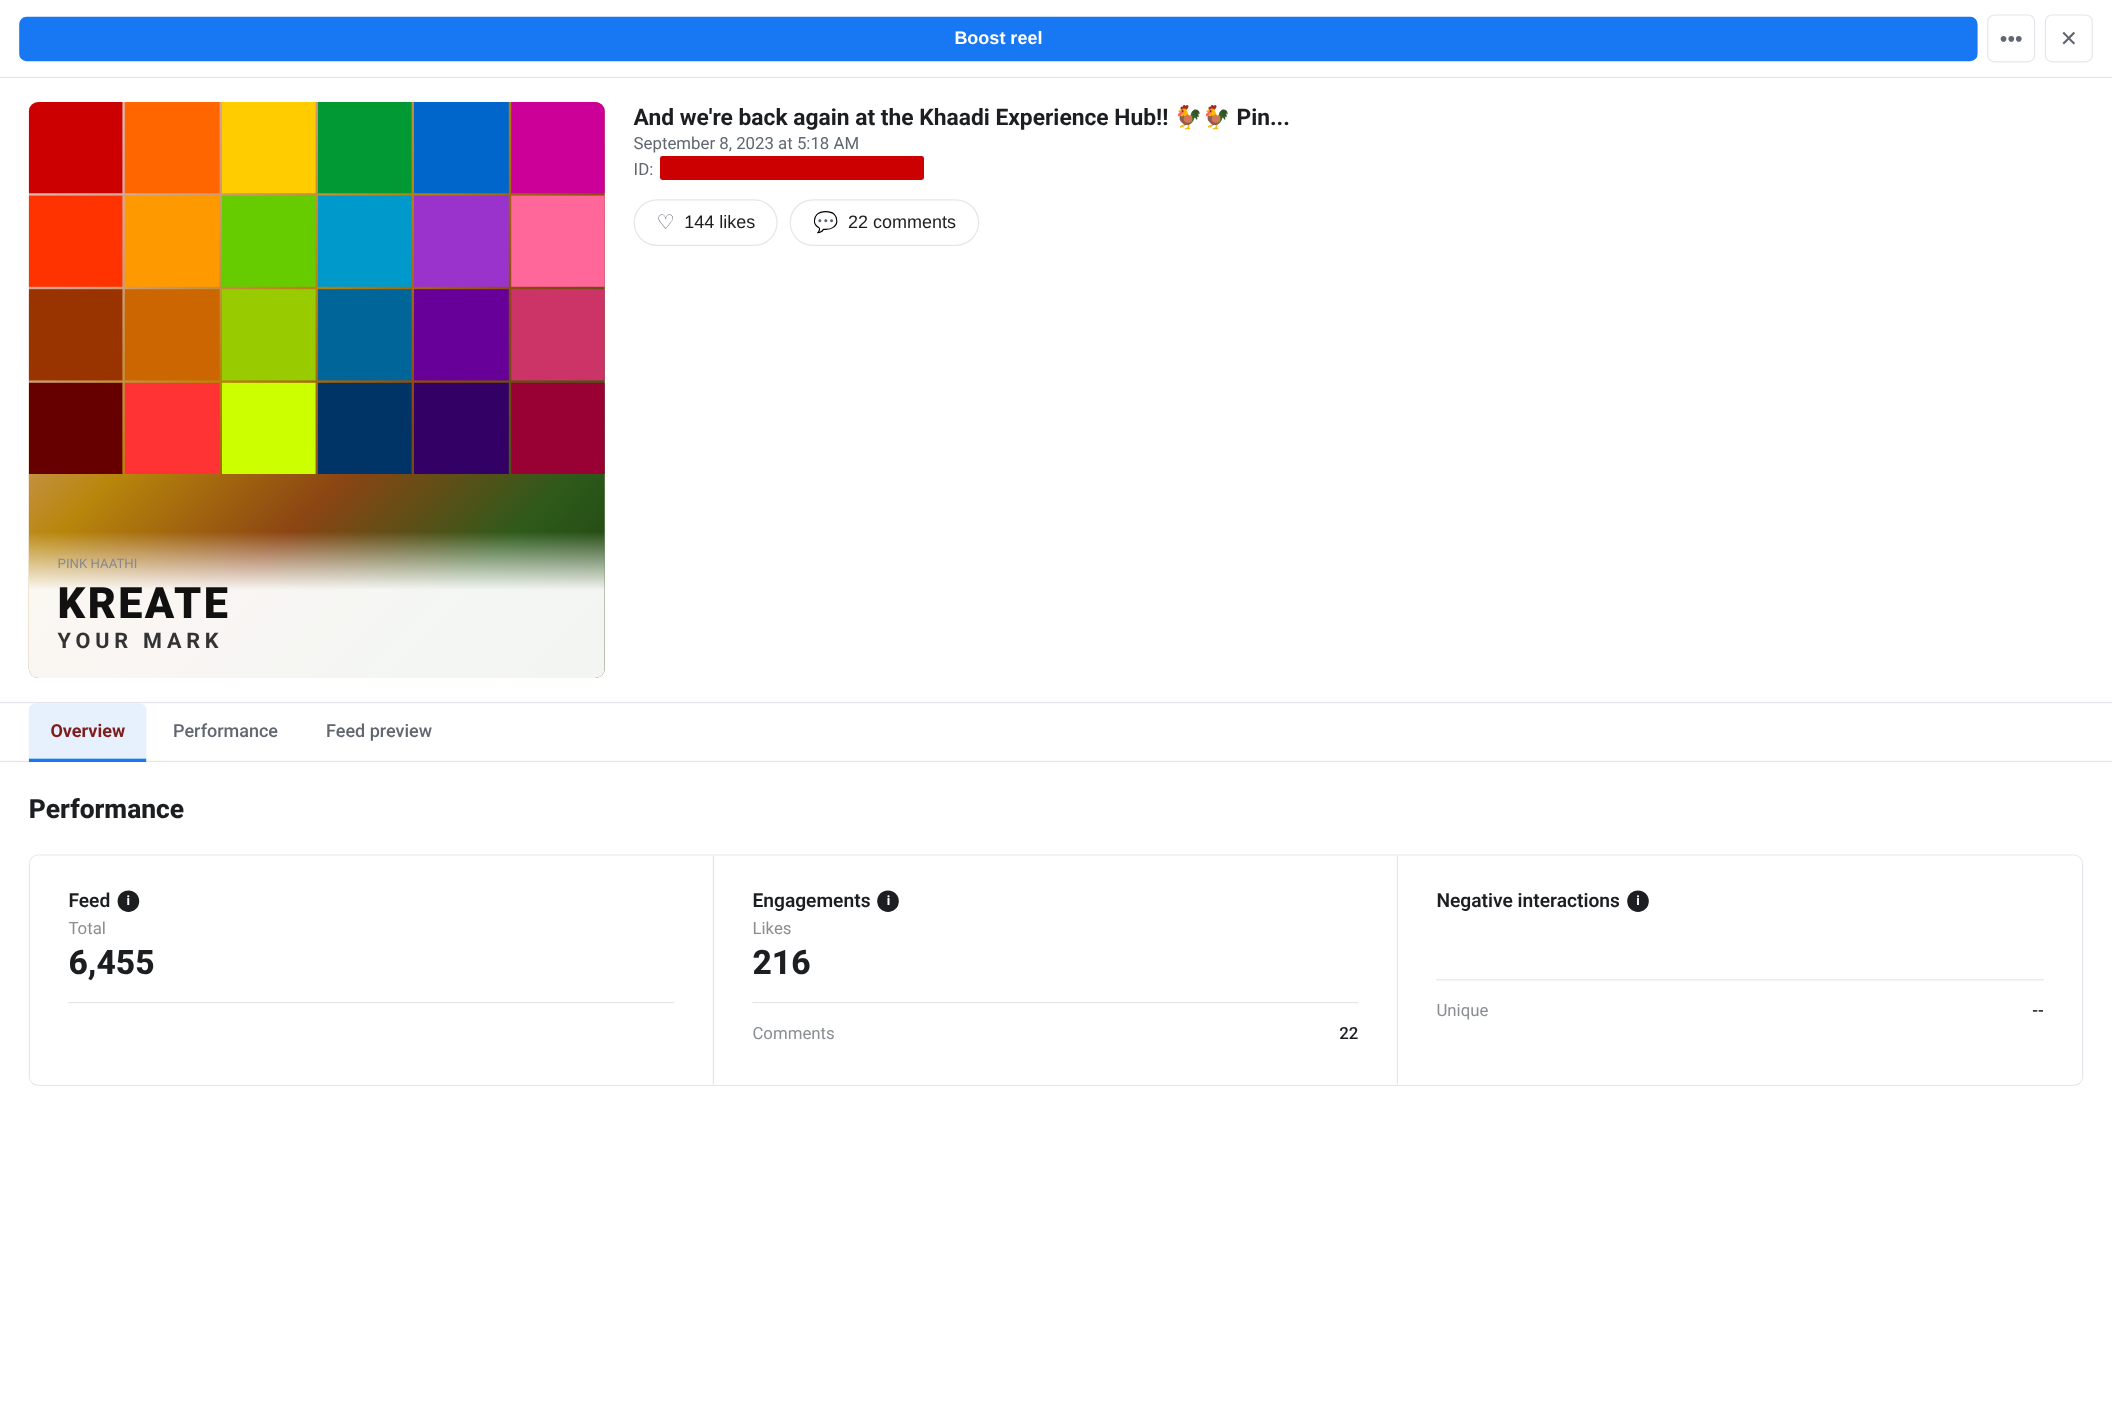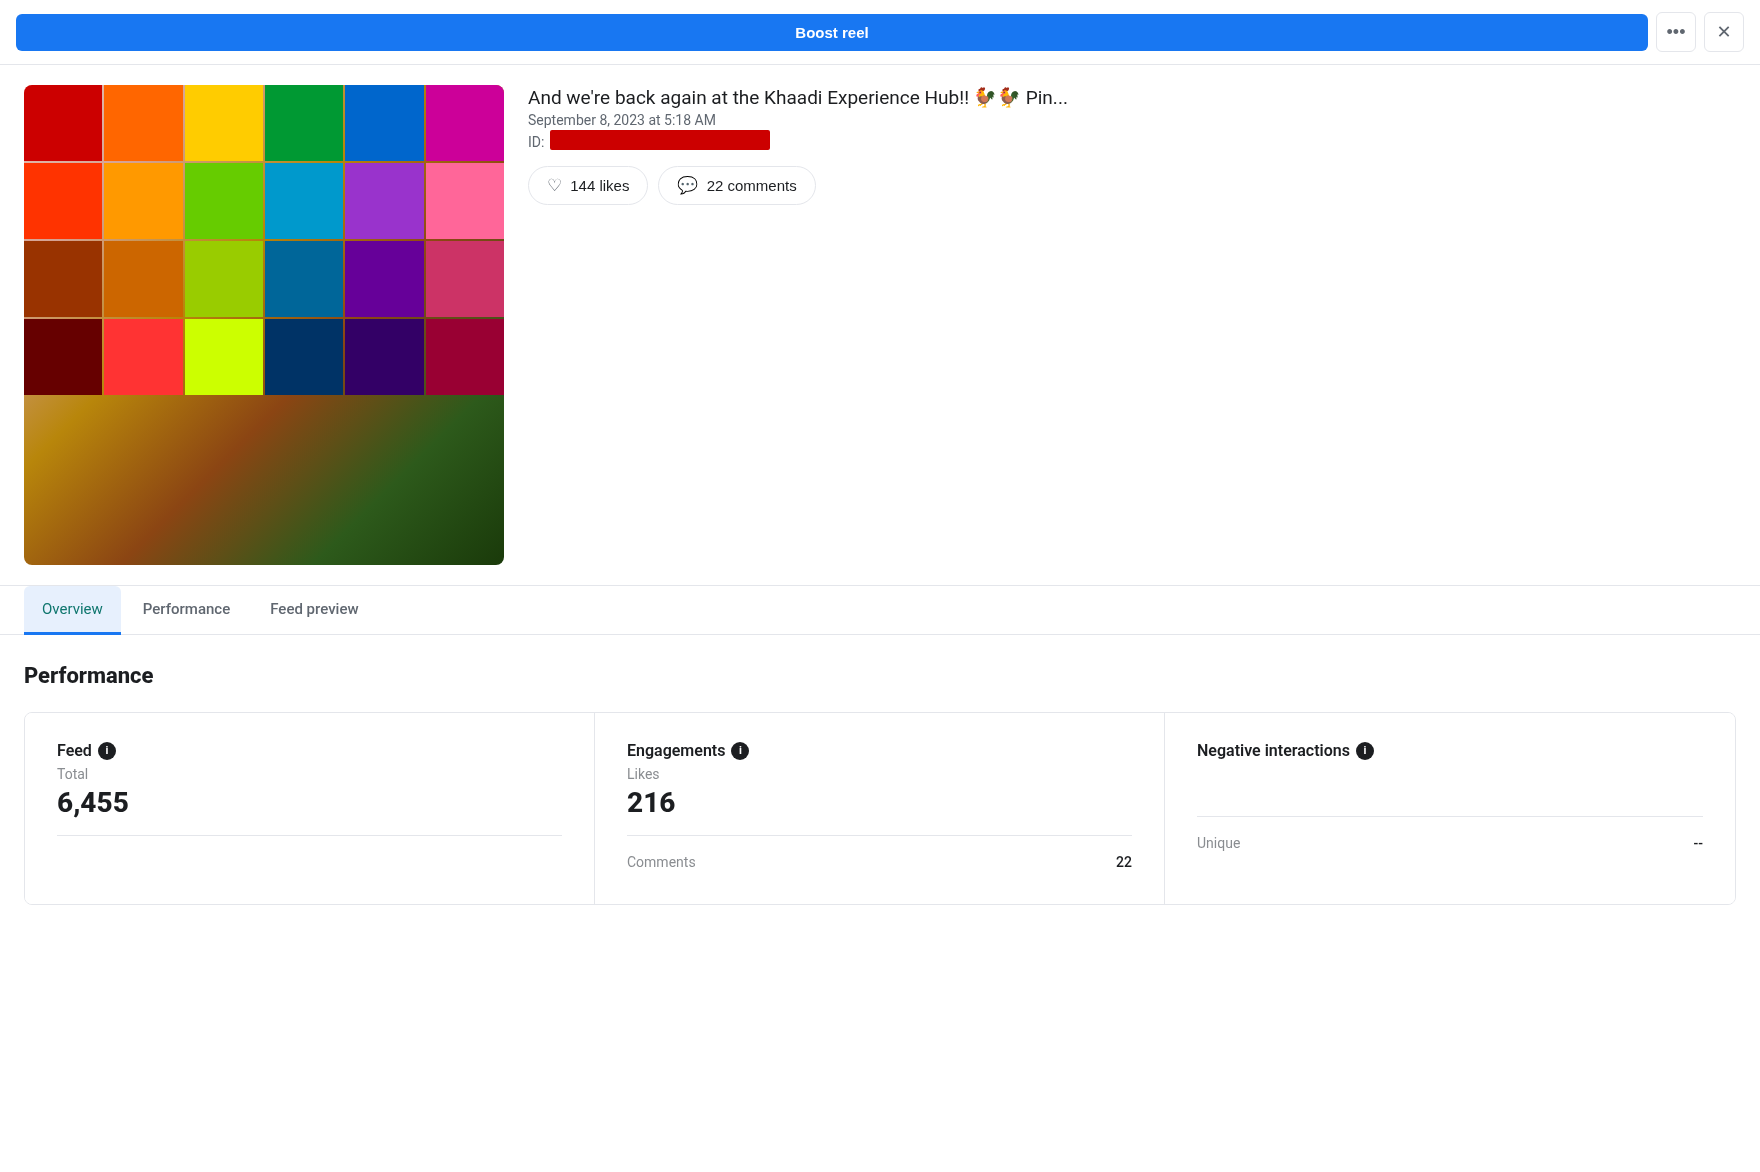--- a/index.html
+++ b/index.html
@@ -94,21 +94,21 @@
     
     .post-info {
       flex: 1;
       display: flex;
       flex-direction: column;
       gap: 16px;
     }
 
     .post-title {
       font-size: 19px;
-      font-weight: 400;
+      font-weight: 700;
       color: #1c1e21;
       line-height: 1.4;
     }
 
     .post-date {
       font-size: 14px;
       color: #606770;
       margin-top: 0;
     }
 
@@ -194,23 +194,23 @@
       padding: 14px 18px;
       font-size: 15px;
       font-weight: 500;
       color: #606770;
       cursor: pointer;
       border-bottom: 3px solid transparent;
       margin-bottom: -1px;
     }
 
     .tab-item.active {
-      color: #0f766e;
+      color: #7f1d1d;
       border-bottom: 3px solid #1877f2;
-      font-weight: 400;
+      font-weight: 700;
       background: #e7f0fd;
       border-radius: 6px 6px 0 0;
     }
 
     
     .performance-section {
       padding: 28px 24px;
     }
 
     .performance-title {
@@ -398,20 +398,25 @@
           <div class="fabric-block" style="--color: #003366; background: rgb(0, 51, 102);"></div>
           <div class="fabric-block" style="--color: #330066; background: rgb(51, 0, 102);"></div>
           <div class="fabric-block" style="--color: #990033; background: rgb(153, 0, 51);"></div>
           <div class="fabric-block" style="--color: #ff0000; background: rgb(255, 0, 0);"></div>
           <div class="fabric-block" style="--color: #ff9933; background: rgb(255, 153, 51);"></div>
           <div class="fabric-block" style="--color: #cccc00; background: rgb(204, 204, 0);"></div>
           <div class="fabric-block" style="--color: #00cc66; background: rgb(0, 204, 102);"></div>
           <div class="fabric-block" style="--color: #0000ff; background: rgb(0, 0, 255);"></div>
           <div class="fabric-block" style="--color: #cc00cc; background: rgb(204, 0, 204);"></div>
         </div>
+      <div class="kreate-text-wrap">
+        <div class="pink-haathi">PINK HAATHI</div>
+        <div class="kreate-logo">KREATE</div>
+        <div class="kreate-sub">YOUR MARK</div>
+      </div>
     </div>
 
     <div class="post-info">
 
       <div>
         <div class="post-title">And we're back again at the Khaadi Experience Hub!! 🐓🐓 Pin...</div>
         <div class="post-date">September 8, 2023 at 5:18 AM</div>
         <div class="post-id">
           <span>ID:</span>
           <span class="post-id-redacted"></span>

